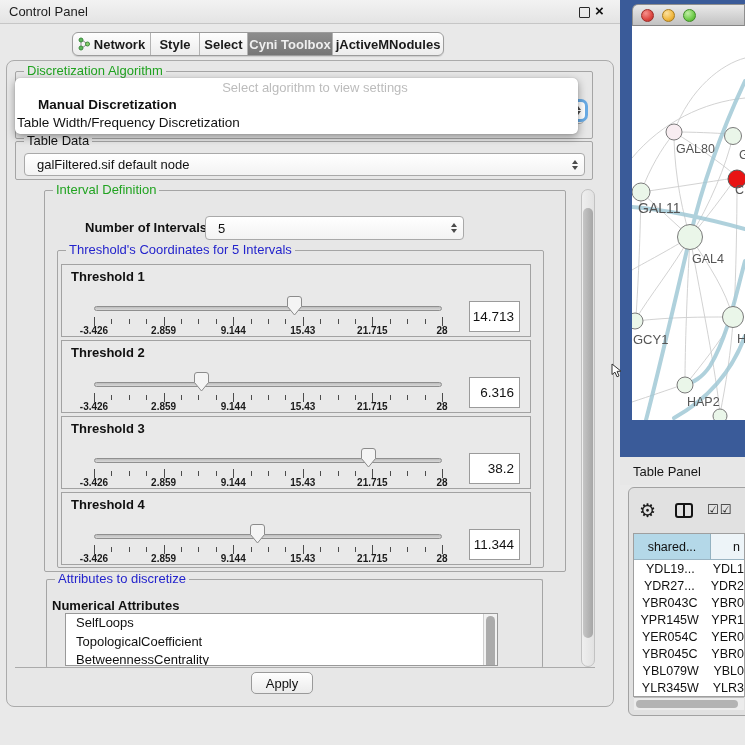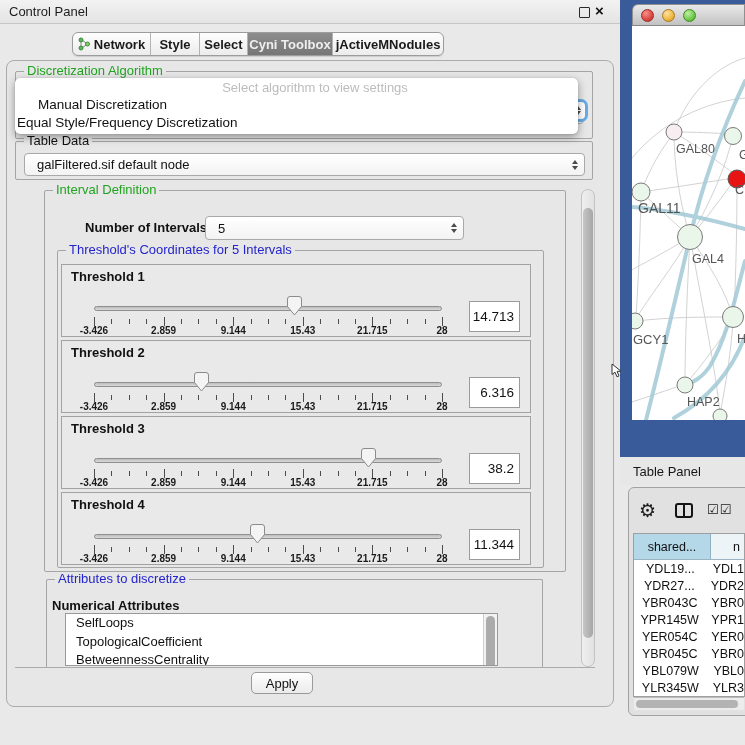--- a/index.html
+++ b/index.html
@@ -40,21 +40,21 @@
   .arr-dn{width:0;height:0;border-left:3.5px solid transparent;border-right:3.5px solid transparent;border-top:4.5px solid #4a4a4a;}
 
   .focus-stepper{left:566px;top:98px;width:21px;height:23px;background:#fff;border:3px solid #68aae4;
                  border-radius:7px;box-sizing:border-box;display:flex;flex-direction:column;align-items:center;justify-content:center;gap:1px;z-index:5;}
 
   
   .popup{left:14px;top:77px;width:563px;height:56px;background:#fff;border-radius:5px;z-index:50;
          box-shadow:0 3px 9px rgba(0,0,0,.38),0 0 1px rgba(0,0,0,.3);overflow:hidden;}
   .popup-ph{height:18px;line-height:19px;text-align:center;color:#bcbcbc;font-size:13px;padding-left:37px;}
   .popup-item{height:18px;line-height:18px;padding-left:2px;font-size:13.5px;color:#111;white-space:nowrap;}
-  .popup-item.bold{font-weight:400;padding-left:23px;}
+  .popup-item.bold{font-weight:700;padding-left:23px;}
 
   
   .th-row{position:relative;width:470px;height:73px;border:1px solid #a2a2a2;box-sizing:border-box;margin-bottom:3px;background:#e9e9e9;}
   .th-name{position:absolute;left:9px;top:4px;font-size:13px;font-weight:700;color:#111;}
   .th-track{position:absolute;left:32px;top:41px;width:348px;height:5px;background:linear-gradient(#bdbdbd,#d9d9d9);
             border:1px solid #8f8f8f;border-radius:4px;box-sizing:border-box;}
   .th-thumb{position:absolute;top:31px;}
   .tick{position:absolute;width:1px;background:#4c4c4c;}
   .tick-label{position:absolute;top:60px;width:60px;text-align:center;font-size:10px;font-weight:600;color:#1a1a1a;}
   .th-value{position:absolute;left:407px;top:36px;width:51px;height:31px;background:#fff;border:1px solid #9b9b9b;
@@ -154,21 +154,21 @@
       <div class="combo" style="left:8px;top:27px;width:560px;height:25px;"></div>
     </div>
     <div class="abs focus-stepper" style="left:560px;top:38px;">
       <span class="arr-up"></span>
       <span class="arr-dn"></span>
     </div>
 
     <div class="abs popup" style="left:8px;top:17px;" id="algo-popup">
         <div class="popup-ph">Select algorithm to view settings</div>
         <div class="popup-item bold">Manual Discretization</div>
-        <div class="popup-item">Equal Style/Frequency Discretization</div>
+        <div class="popup-item">Table Width/Frequency Discretization</div>
       </div>
 
     <div class="groupbox" style="left:8px;top:80px;width:576px;height:37px;">
       <span class="group-label lbl-black">Table Data</span>
       <div class="combo" style="left:8px;top:11px;width:561px;height:23px;">
         <span class="combo-text">galFiltered.sif default node</span>
         <span class="stepper">
             <span class="arr-up"></span>
             <span class="arr-dn"></span>
           </span>

